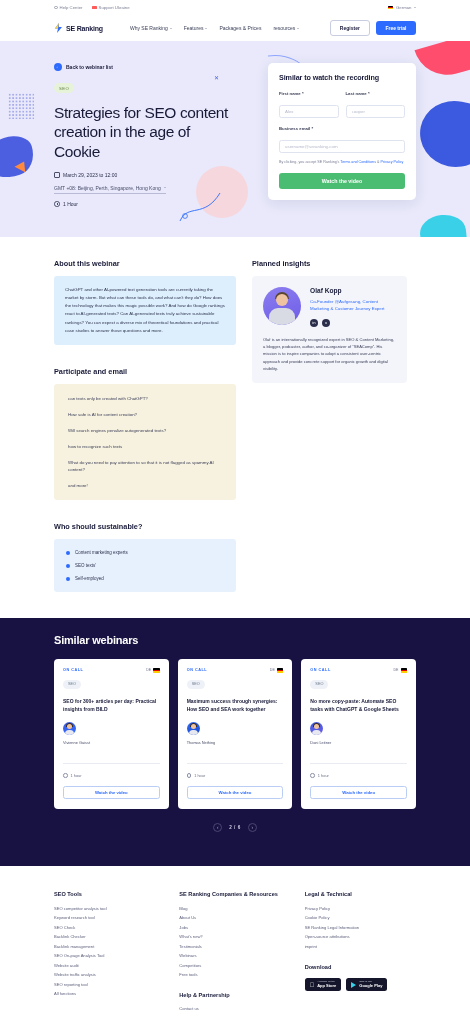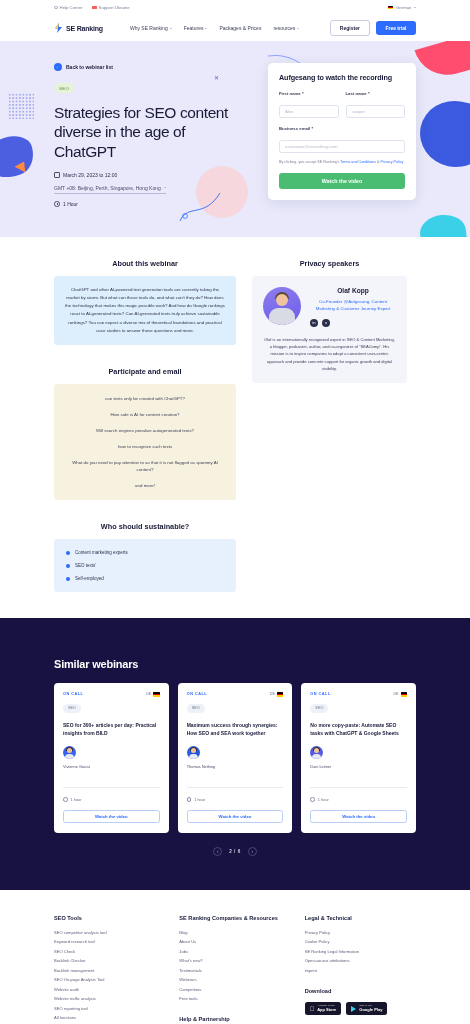--- a/index.html
+++ b/index.html
@@ -171,21 +171,21 @@
   .deco-cyan {
     right: 4px; bottom: -12px; width: 46px; height: 34px;
     background: #3ad1e8; border-radius: 50% 50% 0 0; transform: rotate(-6deg); z-index: 2;
   }
   .deco-squiggle { left: 178px; top: 150px; z-index: 3; }
 
   
   .content {
     background: #fff;
     padding: 22px 54px 26px 54px;
-    display: flex; gap: 16px; text-align: center;
+    display: flex; gap: 16px;
   }
   .col-left { width: 182px; }
   .col-right { width: 155px; }
   .sec-title { font-size: 7.3px; font-weight: 600; color: #181a38; margin-bottom: 8px; }
   .panel-blue {
     background: #ddeefc; border-radius: 3px; padding: 10px 11px;
     font-size: 4.4px; line-height: 1.85; color: #2e3250;
   }
   .panel-cream {
     background: #f7f2e0; border-radius: 3px; padding: 11px 14px;
@@ -217,21 +217,21 @@
   .speaker-role { margin-top: 4px; font-size: 4.4px; line-height: 1.65; color: #2d6bff; }
   .social-row { margin-top: 6px; display: flex; gap: 4px; }
   .social-ic {
     width: 8px; height: 8px; border-radius: 50%; background: #2b2e4a;
     color: #fff; font-size: 4.2px; display: flex; align-items: center; justify-content: center; cursor: pointer;
   }
   .speaker-bio { margin-top: 9px; font-size: 4.1px; line-height: 1.8; color: #3a3d57; }
 
   
   .similar {
-    background: #181242; padding: 40px 54px 34px 54px;
+    background: #181242; padding: 16px 54px 34px 54px;
   }
   .similar-title { font-size: 11px; font-weight: 600; color: #fff; margin-bottom: 13px; letter-spacing: -0.2px; }
   .cards { display: flex; gap: 9px; }
   .wcard {
     flex: 1; background: #fff; border-radius: 4px; padding: 9px 9px 10px 9px;
     display: flex; flex-direction: column; min-height: 150px;
   }
   .wcard-head { display: flex; align-items: center; }
   .oncall { font-size: 3.8px; font-weight: 700; letter-spacing: 0.5px; color: #2d6bff; }
   .wcard-lang { margin-left: auto; display: flex; align-items: center; gap: 2px; font-size: 3.6px; color: #6b6f88; }
@@ -366,39 +366,39 @@
       </svg>
     </div>
 
     <div class="hero-inner">
       <div class="hero-left">
         <div class="back-link">
           <span class="back-circle">←</span>
           <span>Back to webinar list</span>
         </div>
         <span class="tag-seo">SEO</span>
-        <h1 class="hero-title">Strategies for SEO content diverse in the age of ChatGPT</h1>
+        <h1 class="hero-title">Strategies for SEO content creation in the age of Cookie</h1>
         <div class="hero-meta">
           <div class="meta-row">
             <span class="ico-cal"></span>
             <span>March 29, 2023 to 12:00</span>
           </div>
           <div class="meta-row tz">
             <span>GMT +08: Beijing, Perth, Singapore, Hong Kong</span>
             <span class="caret"></span>
           </div>
           <div class="meta-row">
             <span class="ico-clock"></span>
             <span>1 Hour</span>
           </div>
         </div>
       </div>
 
       <div class="reg-card">
-        <div class="reg-title">Aufgesang to watch the recording</div>
+        <div class="reg-title">Similar to watch the recording</div>
         <div class="form-row">
           <div class="field">
             <label class="field-label">First name *</label>
             <input type="text" placeholder="Alex" style="">
           </div>
           <div class="field">
             <label class="field-label">Last name *</label>
             <input type="text" placeholder="cooper" style="">
           </div>
         </div>
@@ -444,21 +444,21 @@
           <span>SEO texts'</span>
         </div>
         <div class="bullet-row">
           <span class="bullet-dot"></span>
           <span>Self-employed</span>
         </div>
       </div>
     </div>
 
     <div class="col-right">
-      <div class="sec-title">Privacy speakers</div>
+      <div class="sec-title">Planned insights</div>
       <div class="speaker-card">
         <div class="speaker-top">
           <div class="avatar-lg">
             <span class="hair"></span>
             <span class="head"></span>
             <span class="body"></span>
           </div>
           <div>
             <div class="speaker-name">Olaf Kopp</div>
             <div class="speaker-role">Co-Founder @Aufgesang, Content Marketing &amp; Customer Journey Expert</div>

